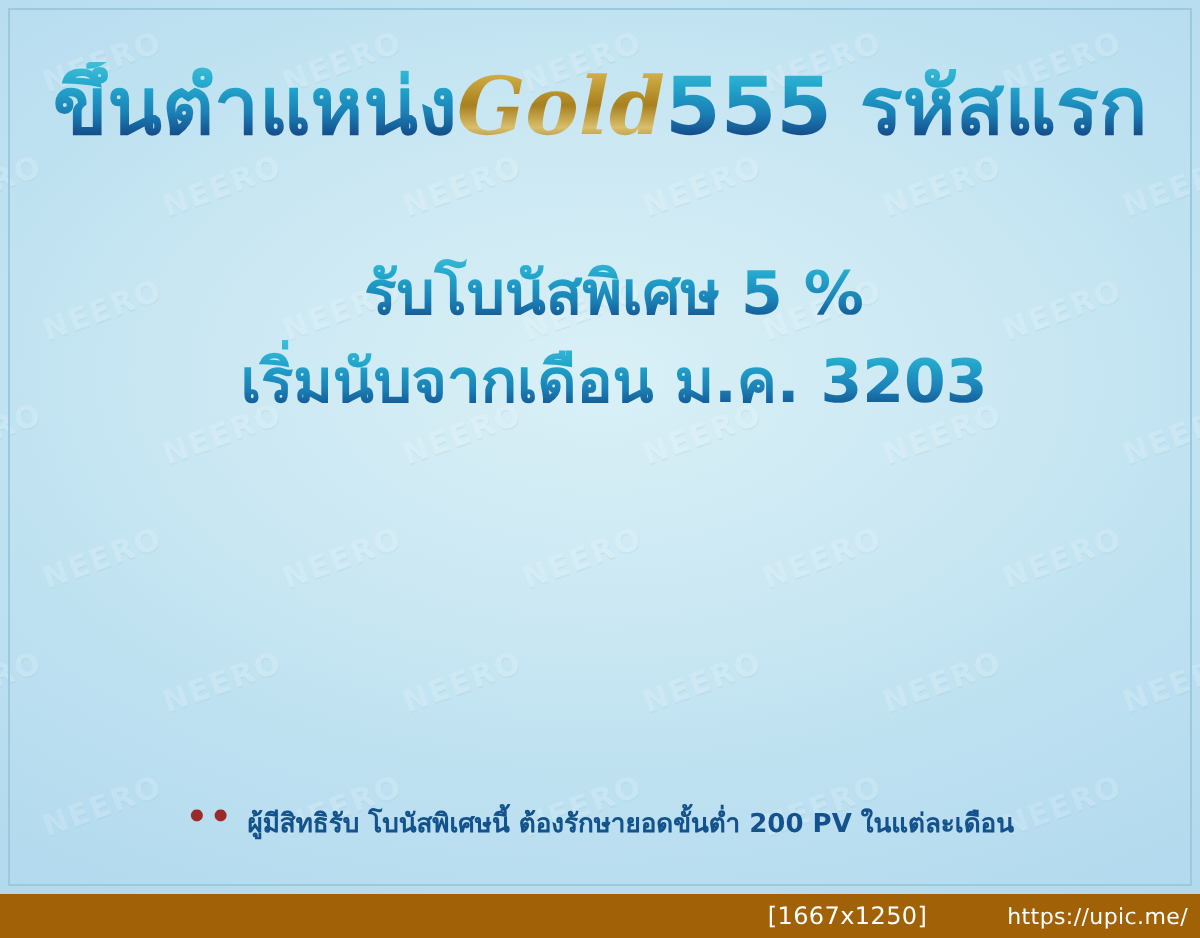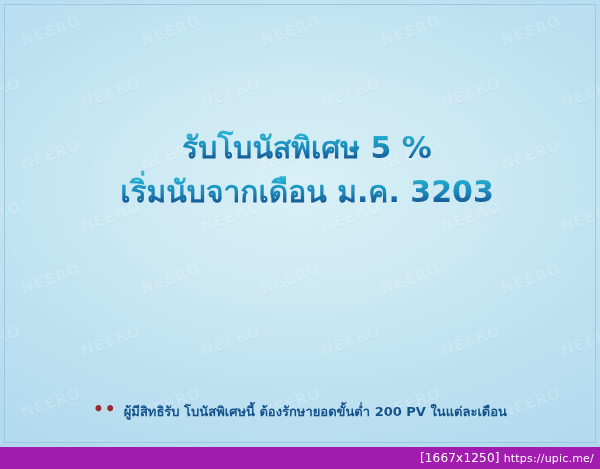--- a/index.html
+++ b/index.html
@@ -166,39 +166,40 @@
     color: #14528c;
   }
 
   
   .viewer-bar {
     position: absolute;
     left: 0;
     bottom: 0;
     width: 600px;
     height: 22px;
-    background: #a21caf;
+    background: #a16207;
     display: flex;
     align-items: center;
     justify-content: flex-end;
     padding-right: 6px;
     box-sizing: border-box;
     gap: 4px;
   }
   .viewer-dim {
     color: #ffffff;
     font-family: "DejaVu Sans", "Liberation Sans", sans-serif;
     font-size: 12px;
     letter-spacing: 0.2px;
   }
   .viewer-url {
     color: #ffffff;
     font-family: "DejaVu Sans", "Liberation Sans", sans-serif;
     font-size: 11px;
     letter-spacing: 0.2px;
+    margin-left: 36px;
   }
 </style>
 </head>
 <body>
 
 <div id="poster-root">
 
   <div class="image-area">
 
     <div class="bg-gradient"></div>
@@ -247,20 +248,23 @@
         <span class="wm" style="left: 240px; top: 496px;">NEERO</span>
         <span class="wm" style="left: 360px; top: 496px;">NEERO</span>
         <span class="wm" style="left: 480px; top: 496px;">NEERO</span>
         <span class="wm" style="left: 600px; top: 496px;">NEERO</span>
       </div>
 
     <div class="image-frame-border"></div>
 
     <div class="content">
 
+      <div class="headline-row">
+        <span class="headline tealtext">ขึ้นตำแหน่ง</span><span class="headline goldtext">Gold</span><span class="headline tealtext">555 รหัสแรก</span>
+      </div>
 
       <div class="subhead-block">
         <div class="subhead-line tealtext">รับโบนัสพิเศษ 5 %</div>
         <div class="subhead-line tealtext">เริ่มนับจากเดือน ม.ค. 3203</div>
       </div>
 
 
       <div class="footnote-row">
         <span class="footnote-bullets">••</span>
         <span class="footnote-text">ผู้มีสิทธิรับ โบนัสพิเศษนี้ ต้องรักษายอดขั้นต่ำ 200 PV ในแต่ละเดือน</span>

